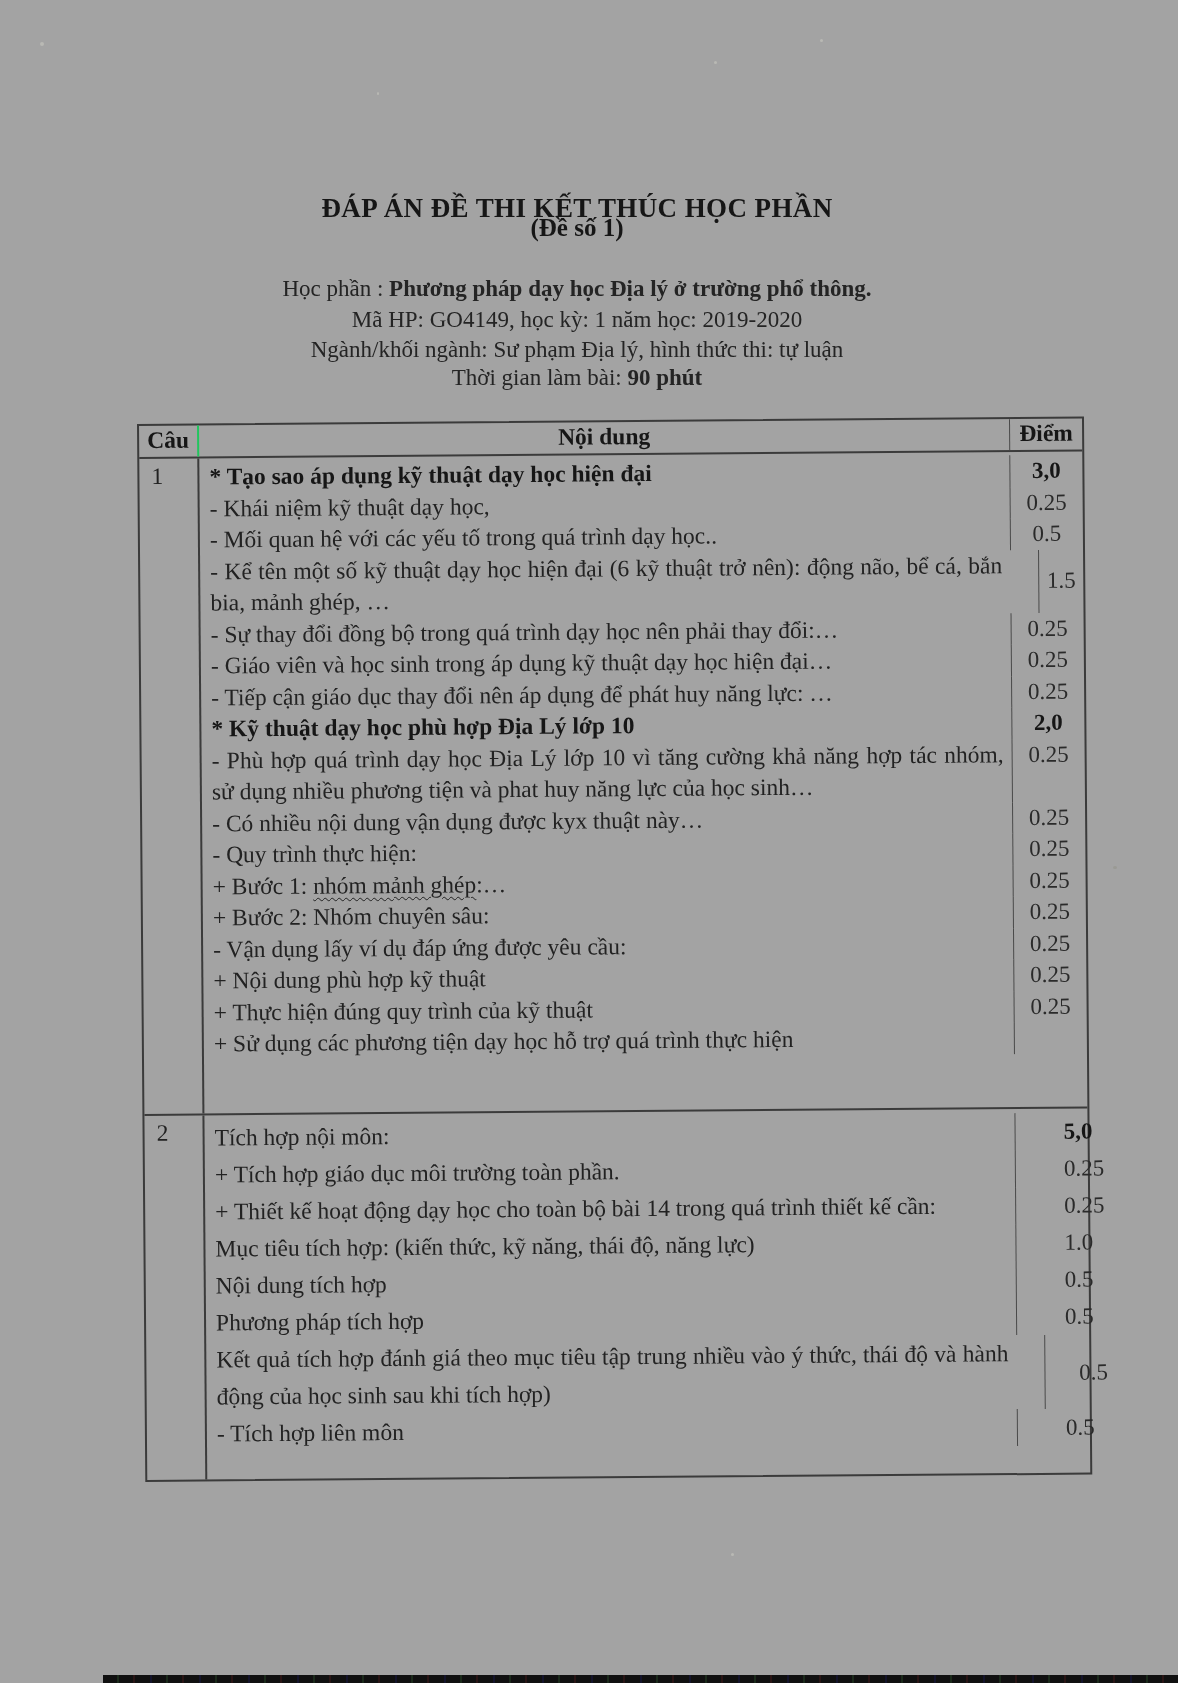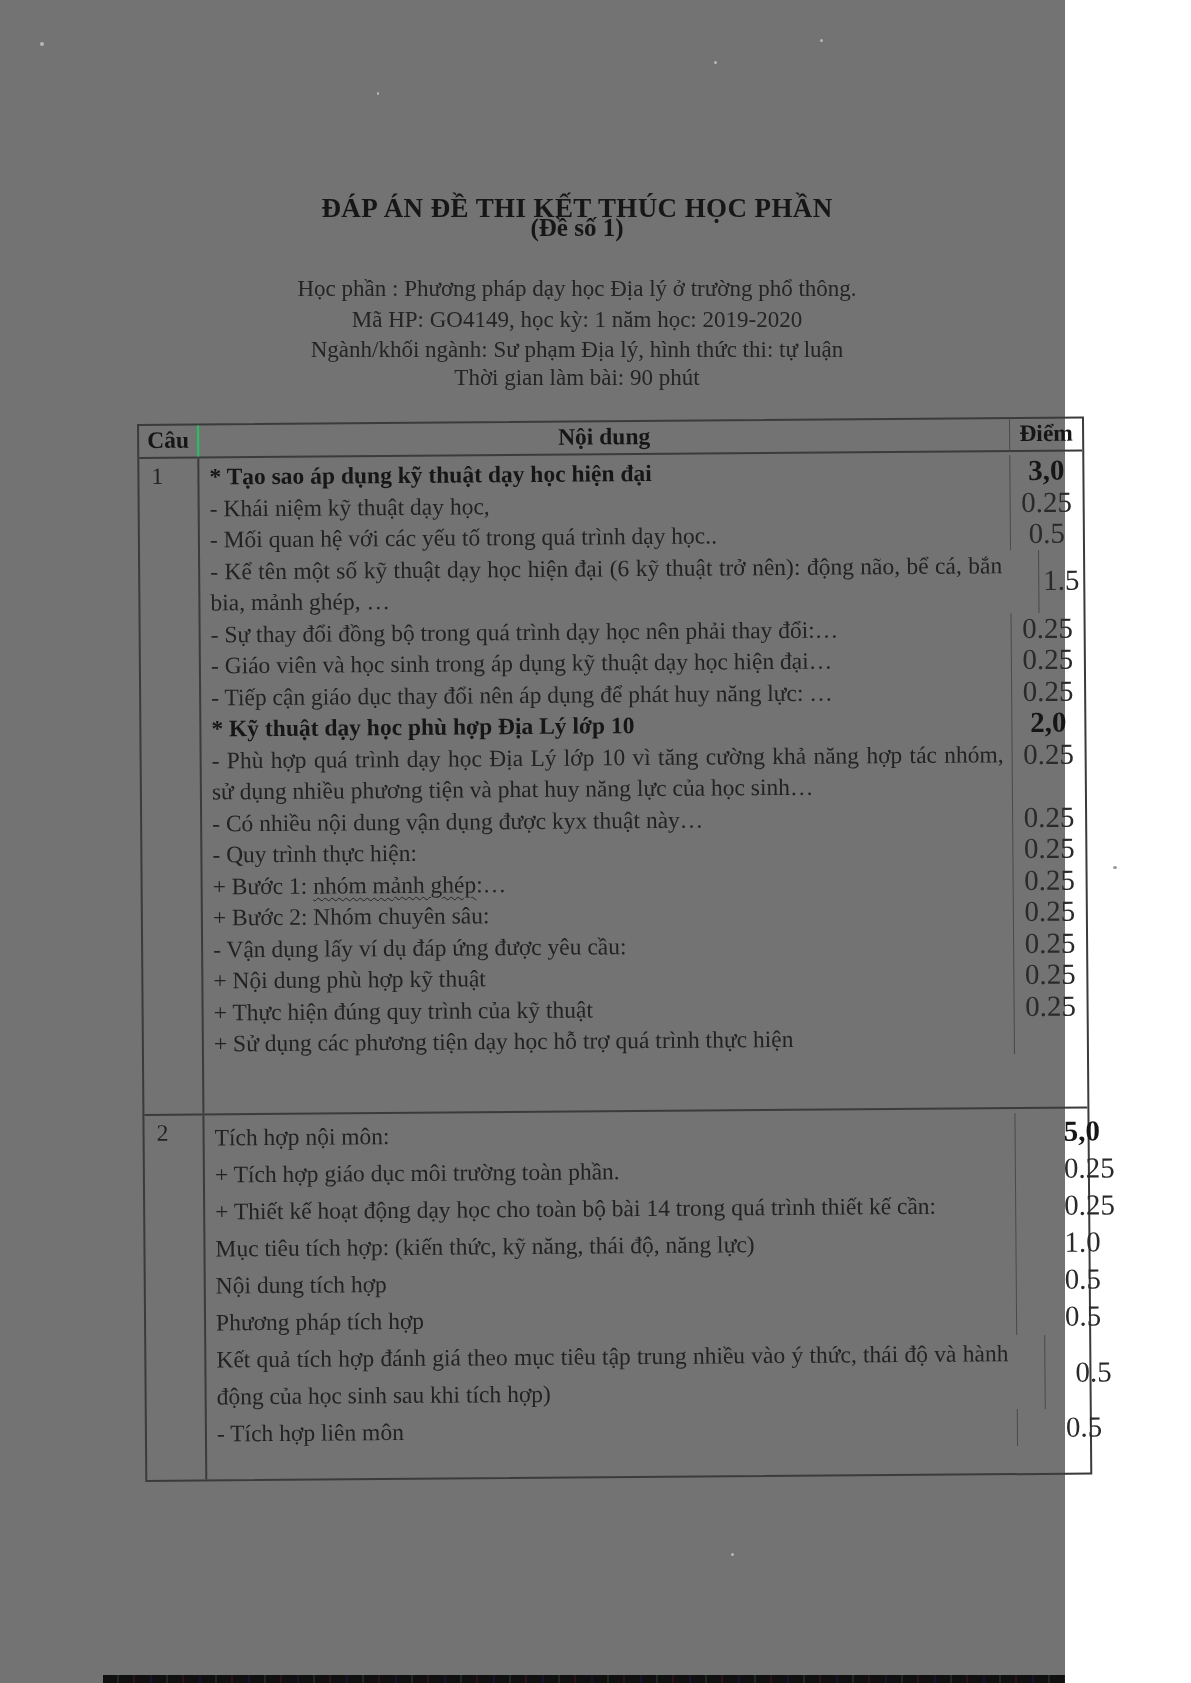--- a/index.html
+++ b/index.html
@@ -4,37 +4,37 @@
 <style>
   html,body{margin:0;padding:0;}
   body{
     width:1191px;height:1683px;
     background:#ffffff;
     font-family:"Liberation Serif","DejaVu Serif",serif;
     color:#1f1f1f;
     overflow:hidden;
   }
   .page{
-    position:relative;width:1065px;height:1683px;
-    background:#737373;
+    position:relative;width:1178px;height:1683px;
+    background:#a3a3a3;
   }
   
   .head-block{
     position:absolute;left:137px;top:0;width:880px;text-align:center;
   }
   .title1{position:absolute;left:0;top:193px;width:100%;
     font-size:27px;font-weight:bold;letter-spacing:.4px;color:#161616;}
   .title2{position:absolute;left:0;top:214px;width:100%;
     font-size:25px;font-weight:bold;color:#161616;}
   .info-line{position:absolute;left:0;width:100%;font-size:23px;color:#242424;}
   .il1{top:276px;}
   .il2{top:307px;}
   .il3{top:337px;}
   .il4{top:365px;}
-  .b{font-weight:normal;}
+  .b{font-weight:bold;}
   
   .doc-table{
     position:absolute;left:137px;top:424px;width:943px;
     border:2px solid #3b3b3b;
     transform:rotate(-0.45deg);
     transform-origin:left top;
     background:transparent;
     font-size:23.5px;color:#222;
   }
   .thead{
@@ -58,21 +58,21 @@
   .r1 .items{min-height:652px;}
   .r2 .items{min-height:360px;padding-top:4px;}
   .item{display:grid;grid-template-columns:1fr 73px;}
   .item .txt{
     padding:0 8px 0 10px;text-align:justify;
   }
   .r1 .item .txt{line-height:31.5px;}
   .r2 .item .txt{line-height:37px;}
   .item .pts{
     border-left:1.5px solid #4a4a4a;
-    text-align:center;color:#2a2a2a;font-size:29px;
+    text-align:center;color:#2a2a2a;font-size:23px;
   }
   .r1 .item .pts{line-height:31.5px;}
   .r2 .item .pts{line-height:37px;padding-left:48px;}
   .pts.mid{display:flex;align-items:center;justify-content:center;margin-left:28px;}
   .txt.bold,.pts.bold{font-weight:bold;color:#161616;}
   .wavy{
     text-decoration:underline;
     text-decoration-style:wavy;
     text-decoration-thickness:1px;
     text-underline-offset:4px;

